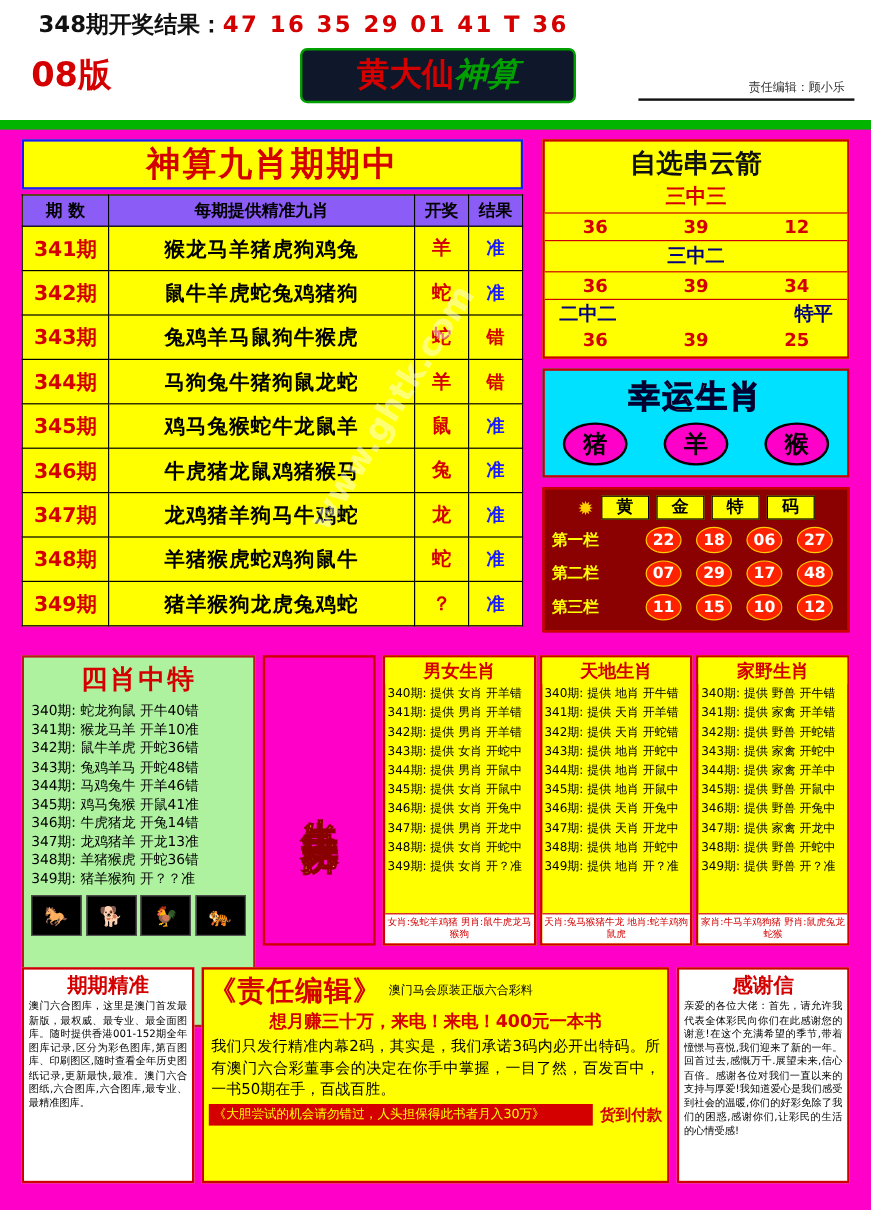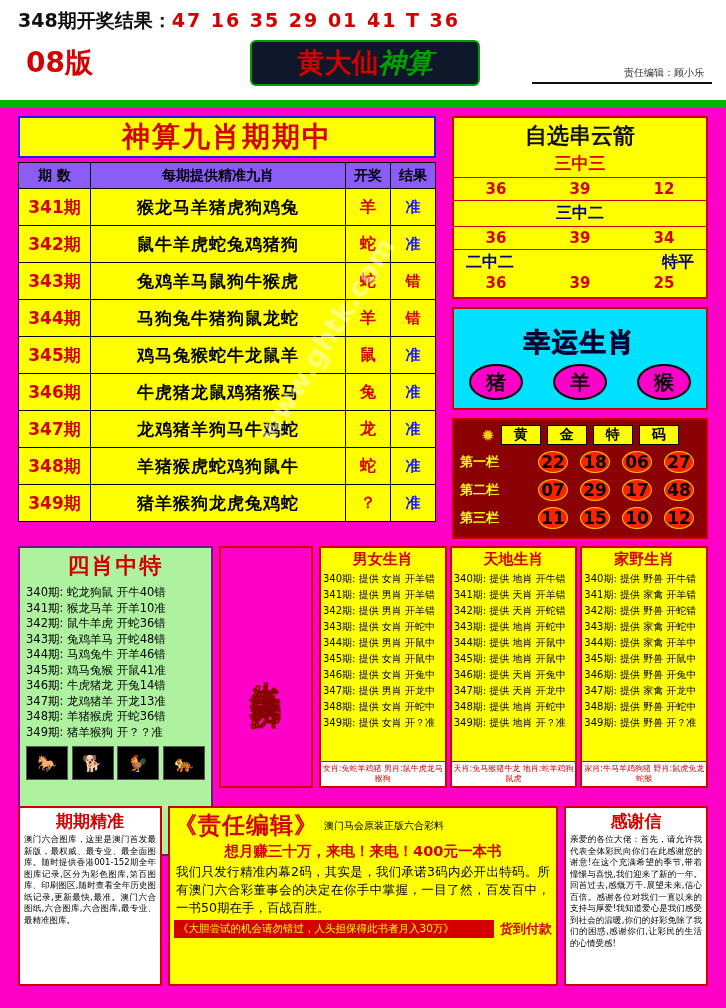--- a/index.html
+++ b/index.html
@@ -12,21 +12,21 @@
     position:relative;
   }
   .page { position:absolute; inset:0; background:#ff00c8; }
 
   
   .topbar {
     position:absolute; left:0; top:0; width:726px; height:100px;
     background:#fff;
   }
   .result-line {
-    position:absolute; left:18px; top:8px;
+    position:absolute; left:32px; top:8px;
     font-size:19px; font-weight:bold; color:#111;
     letter-spacing:0px; white-space:nowrap;
   }
   .result-line .nums { color:#d40000; letter-spacing:2px; }
   .edition {
     position:absolute; left:26px; top:44px;
     font-size:28px; font-weight:bold; color:#d40000;
     font-family:"DejaVu Sans","Liberation Sans",sans-serif;
   }
   .brand {
@@ -90,21 +90,21 @@
     margin-top:2px;
   }
   .cyj-row span { font-size:15px; font-weight:bold; color:#d40000; padding:2px 0; }
   .cyj-sub2 { text-align:center; font-size:16px; font-weight:bold; color:#000080; margin-top:2px; }
   .cyj-flex { display:flex; justify-content:space-between; padding:0 12px; margin-top:2px; }
   .cyj-flex span { font-size:16px; font-weight:bold; color:#000080; }
   .cyj-row2 { display:flex; justify-content:space-around; margin-top:1px; }
   .cyj-row2 span { font-size:15px; font-weight:bold; color:#d40000; }
 
   .box-lucky {
-    margin-top:8px; border:2px solid #c00; background:#00e0ff; padding:16px 0 8px;
+    margin-top:8px; border:2px solid #c00; background:#00e0ff; padding:4px 0 8px;
   }
   .lucky-title { text-align:center; font-size:26px; font-weight:bold; color:#ffff00;
     -webkit-text-stroke:1px #003; letter-spacing:2px; }
   .lucky-row { display:flex; justify-content:space-around; margin-top:4px; }
   .lucky-ball {
     width:54px; height:36px; border-radius:50%; background:#ff00c8;
     border:2px solid #000; display:flex; align-items:center; justify-content:center;
     font-size:20px; font-weight:bold; color:#000;
   }
 
@@ -118,29 +118,29 @@
     display:flex; align-items:center; justify-content:center;
     font-size:14px; font-weight:bold; color:#000;
   }
   .sp-row { display:flex; align-items:center; margin-top:6px; }
   .sp-row .rl { width:72px; font-size:13px; font-weight:bold; color:#ffff00; }
   .sp-row .balls { flex:1; display:flex; justify-content:space-around; }
   .sp-ball {
     width:30px; height:22px; border-radius:50%; background:#ff2200;
     border:1px solid #ffcc00;
     display:flex; align-items:center; justify-content:center;
-    font-size:17px; font-weight:bold; color:#000000;
+    font-size:13px; font-weight:bold; color:#ffffff;
   }
 
   
   .mid-row { position:absolute; left:18px; top:546px; width:690px; height:250px; }
 
   .box-sixiao {
     position:absolute; left:0; top:0; width:195px; height:310px;
-    border:2px solid #701a75; background:#aef2a0;
+    border:2px solid #b91c1c; background:#aef2a0;
   }
   .sixiao-title {
     text-align:center; font-size:22px; font-weight:bold; color:#d40000;
     margin-top:3px; letter-spacing:2px;
   }
   .sixiao-list { margin:4px 6px 0; }
   .sixiao-list div { font-size:11.5px; color:#000; line-height:15.5px; white-space:nowrap;}
   .sixiao-imgs { display:flex; justify-content:space-between; margin:6px 6px 0; }
   .sx-cell {
     width:42px; height:34px; background:#000; border:1px solid #555;

